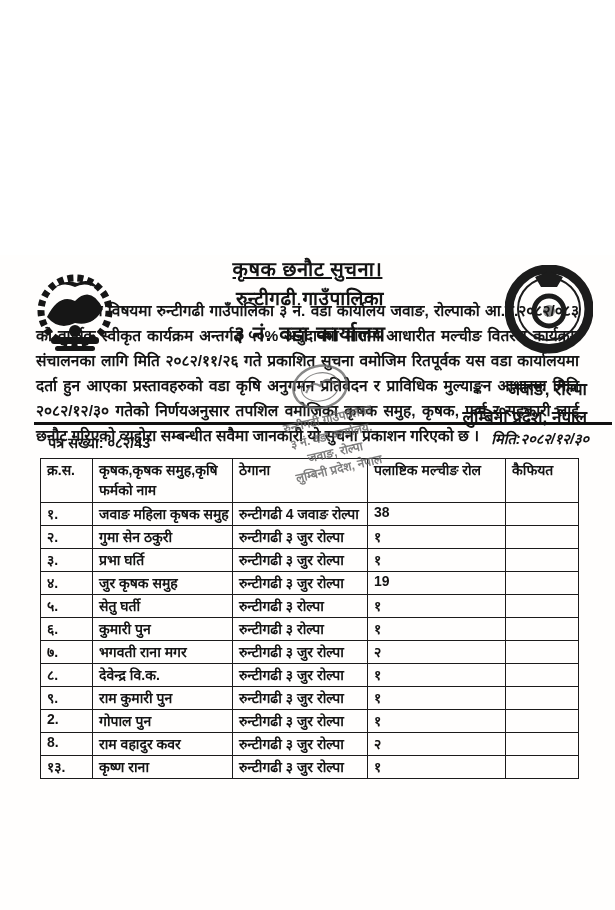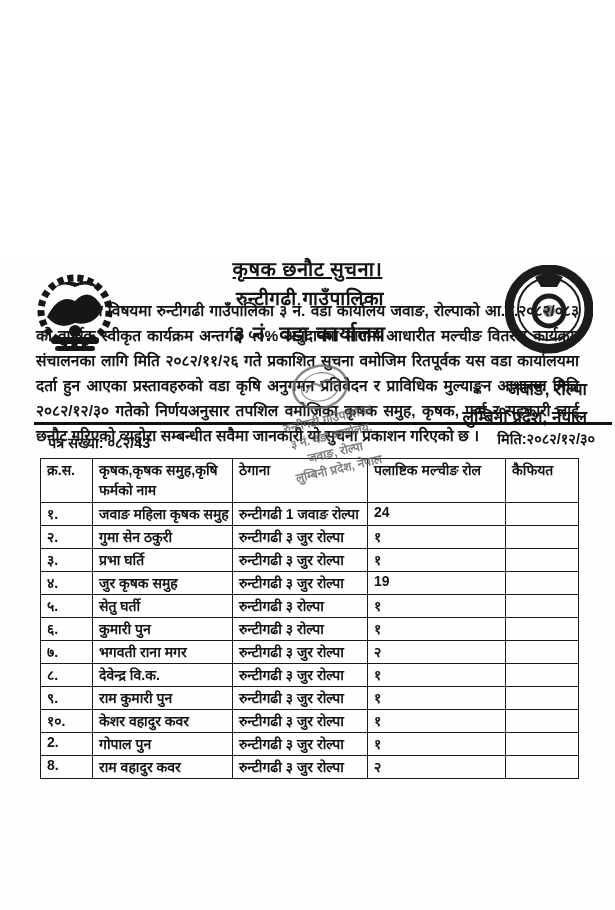--- a/index.html
+++ b/index.html
@@ -14,21 +14,21 @@
   .emblem-left{position:absolute;left:33px;top:16px;width:84px;height:90px;}
   .emblem-right{position:absolute;left:505px;top:10px;width:88px;height:92px;}
   .head-center{position:absolute;left:120px;top:30px;width:380px;text-align:center;}
   .muni-title{font-size:19px;font-weight:bold;letter-spacing:.5px;}
   .office-title{font-size:21px;font-weight:bold;margin-top:8px;letter-spacing:1px;}
   .addr-block{position:absolute;right:28px;top:122px;text-align:right;font-weight:bold;}
   .addr-line1{font-size:17px;}
   .addr-line2{font-size:17px;margin-top:5px;}
   .head-rule{position:absolute;left:34px;top:167px;width:578px;height:3px;background:#111;}
   .meta-left{position:absolute;left:48px;top:176px;font-weight:bold;font-size:14.5px;line-height:24px;}
-  .meta-right{position:absolute;right:20px;top:173px;text-align:right;font-weight:bold;font-size:14.5px;line-height:22px;}
+  .meta-right{position:absolute;right:26px;top:173px;text-align:right;font-weight:bold;font-size:14.5px;line-height:22px;font-style:italic;}
 
   
   .stamp{
     position:absolute;left:243px;top:108px;width:170px;text-align:center;
     color:#5f5f5f;opacity:.8;transform:rotate(-13deg);font-weight:bold;
     font-size:12px;line-height:17px;pointer-events:none;
   }
   .stamp svg{display:block;margin:0 auto 2px auto;}
 
   
@@ -130,22 +130,22 @@
         <th>कृषक,कृषक समुह,कृषि फर्मको नाम</th>
         <th>ठेगाना</th>
         <th>पलाष्टिक मल्चीङ रोल</th>
         <th>कैफियत</th>
       </tr>
     </thead>
     <tbody>
         <tr>
           <td>१.</td>
           <td>जवाङ महिला कृषक समुह</td>
-          <td>रुन्टीगढी 1 जवाङ रोल्पा</td>
-          <td>24</td>
+          <td>रुन्टीगढी 4 जवाङ रोल्पा</td>
+          <td>38</td>
           <td></td>
         </tr>
         <tr>
           <td>२.</td>
           <td>गुमा सेन ठकुरी</td>
           <td>रुन्टीगढी ३ जुर रोल्पा</td>
           <td>१</td>
           <td></td>
         </tr>
         <tr>
@@ -191,36 +191,36 @@
           <td></td>
         </tr>
         <tr>
           <td>९.</td>
           <td>राम कुमारी पुन</td>
           <td>रुन्टीगढी ३ जुर रोल्पा</td>
           <td>१</td>
           <td></td>
         </tr>
         <tr>
-          <td>१०.</td>
-          <td>केशर वहादुर कवर</td>
-          <td>रुन्टीगढी ३ जुर रोल्पा</td>
-          <td>१</td>
-          <td></td>
-        </tr>
-        <tr>
           <td>2.</td>
           <td>गोपाल पुन</td>
           <td>रुन्टीगढी ३ जुर रोल्पा</td>
           <td>१</td>
           <td></td>
         </tr>
         <tr>
           <td>8.</td>
           <td>राम वहादुर कवर</td>
           <td>रुन्टीगढी ३ जुर रोल्पा</td>
           <td>२</td>
           <td></td>
         </tr>
+        <tr>
+          <td>१३.</td>
+          <td>कृष्ण राना</td>
+          <td>रुन्टीगढी ३ जुर रोल्पा</td>
+          <td>१</td>
+          <td></td>
+        </tr>
       </tbody>
   </table>
 
 </div>
 
 </body></html>

